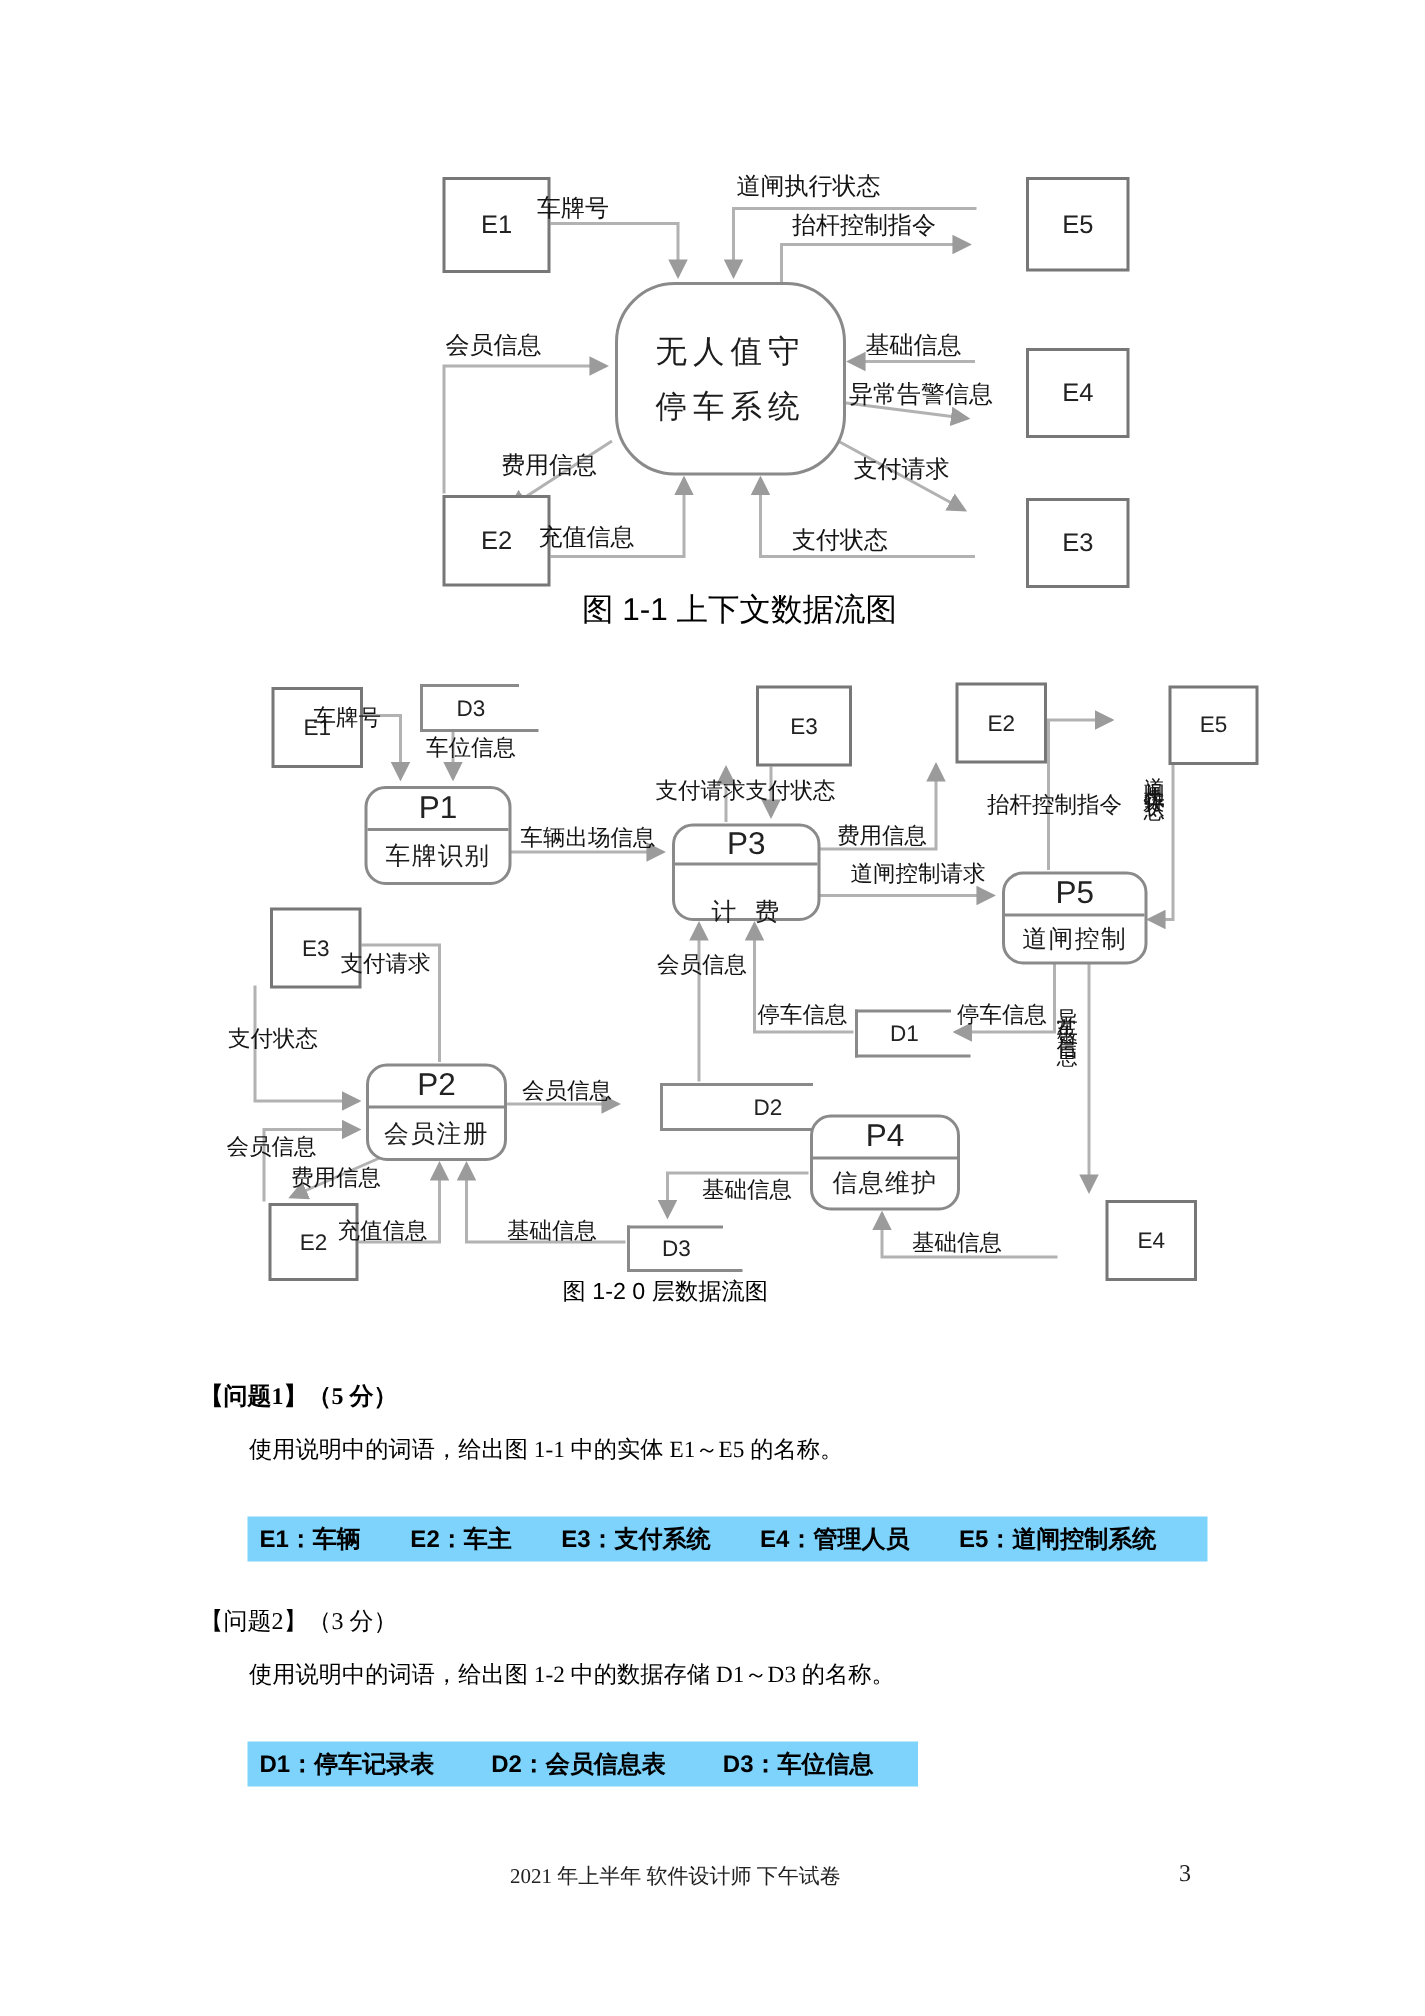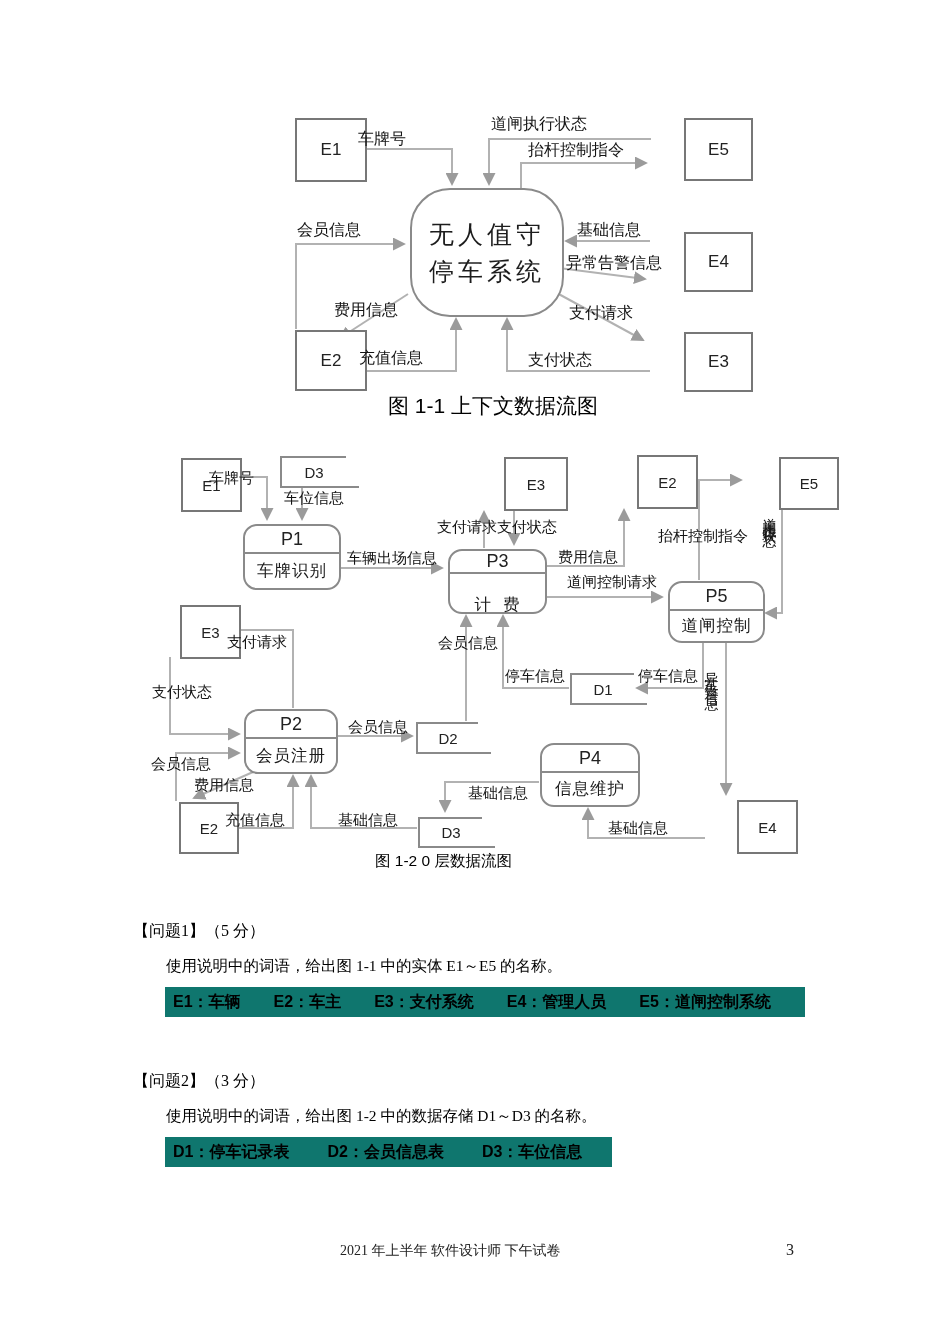--- a/index.html
+++ b/index.html
@@ -6,40 +6,40 @@
   .page{position:relative;width:950px;height:1344px;background:#ffffff;overflow:hidden;
         font-family:"Liberation Sans",sans-serif;color:#111;}
   svg.wires{position:absolute;left:0;top:0;z-index:1;}
   
   .ebox{position:absolute;z-index:2;background:#fff;border:2.5px solid #777;
         display:flex;align-items:center;justify-content:center;
         font-size:17px;color:#222;margin-left:32px;}
   .ebox.sm{border-width:2px;font-size:15px;}
   .bubble{position:absolute;z-index:2;background:#fff;border:2.5px solid #8a8a8a;border-radius:40px;
         display:flex;flex-direction:column;align-items:center;justify-content:center;
-        font-size:25px;letter-spacing:4px;line-height:37px;color:#1c1c1c;}
+        font-size:21px;letter-spacing:4px;line-height:37px;color:#1c1c1c;}
   .pbox{position:absolute;z-index:2;background:#fff;border:2px solid #8a8a8a;border-radius:14px;
         display:flex;flex-direction:column;}
   .pbox .hd{height:26px;display:flex;align-items:center;justify-content:center;
-        border-bottom:2px solid #8a8a8a;font-size:18px;color:#222;}
+        border-bottom:2px solid #8a8a8a;font-size:21px;color:#222;}
   .pbox .bd{flex:1;display:flex;align-items:center;justify-content:center;
         font-size:16.5px;letter-spacing:1px;color:#1c1c1c;white-space:pre;}
   .dstore{position:absolute;z-index:2;background:#fff;border-top:2px solid #8a8a8a;
         border-bottom:2px solid #8a8a8a;border-left:2px solid #8a8a8a;
         display:flex;align-items:center;justify-content:center;font-size:15px;color:#222;}
   .dstore::after{content:"";position:absolute;bottom:-2px;right:-13px;width:13px;height:2px;background:#8a8a8a;}
   .flbl{position:absolute;z-index:3;font-size:15px;color:#141414;white-space:nowrap;}
   .flbl.d1{font-size:16px;}
   .vlbl{writing-mode:vertical-rl;letter-spacing:3px;font-size:14px;line-height:20px;}
   .cap{position:absolute;z-index:3;font-size:21px;color:#000;white-space:nowrap;}
   
   .qtitle{position:absolute;font-family:"Liberation Serif",serif;font-size:16px;color:#000;white-space:nowrap;}
   .qbody{position:absolute;font-family:"Liberation Serif",serif;font-size:15.5px;color:#000;white-space:nowrap;}
-  .answer{position:absolute;background:#0f766e;height:30px;display:flex;align-items:center;
-        padding-left:8px;box-sizing:border-box;font-weight:bold;font-size:16px;color:#000;white-space:nowrap;}
+  .answer{position:absolute;background:#7dd3fc;height:30px;display:flex;align-items:center;
+        padding-left:8px;box-sizing:border-box;font-weight:bold;font-size:16px;color:#000;white-space:nowrap;margin-top:24px;}
   .answer span{display:inline-block;}
   .footer{position:absolute;font-family:"Liberation Serif",serif;font-size:14px;color:#222;white-space:nowrap;}
 </style>
 </head>
 <body>
 
 <div class="page">
 
   <svg class="wires" width="950" height="900">
     <defs>
@@ -140,21 +140,21 @@
   <div class="ebox sm" style="left:147px;top:802px;width:56px;height:48px;">
       <span>E2</span>
     </div>
   <div class="ebox sm" style="left:705px;top:800px;width:57px;height:50px;">
       <span>E4</span>
     </div>
 
   <div class="dstore" style="left:570px;top:673px;width:62px;height:28px;">
       <span>D1</span>
     </div>
-  <div class="dstore" style="left:416px;top:722px;width:60px;height:28px;">
+  <div class="dstore" style="left:440px;top:722px;width:60px;height:28px;padding-left:40px;">
       <span>D2</span>
     </div>
   <div class="dstore" style="left:418px;top:817px;width:62px;height:27px;">
       <span>D3</span>
     </div>
 
   <div class="pbox" style="left:243px;top:524px;width:94px;height:62px;">
     <div class="hd">P1</div>
     <div class="bd">车牌识别</div>
   </div>
@@ -193,21 +193,21 @@
   <div class="flbl" style="left:348px;top:718px;">会员信息</div>
   <div class="flbl" style="left:151px;top:755px;">会员信息</div>
   <div class="flbl" style="left:194px;top:776px;">费用信息</div>
   <div class="flbl" style="left:225px;top:811px;">充值信息</div>
   <div class="flbl" style="left:338px;top:811px;">基础信息</div>
   <div class="flbl" style="left:468px;top:784px;">基础信息</div>
   <div class="flbl" style="left:608px;top:819px;">基础信息</div>
 
   <div class="cap" style="left:375px;top:851px;font-size:15.5px;">图 1-2 0 层数据流图</div>
 
-  <div class="qtitle" style="left:133px;top:921px;">【问题1】（5 分）</div>
+  <div class="qtitle" style="left:133px;top:921px;font-weight:bold;">【问题1】（5 分）</div>
   <div class="qbody" style="left:166px;top:956px;">使用说明中的词语，给出图 1-1 中的实体 E1～E5 的名称。</div>
   <div class="answer" style="left:165px;top:987px;width:640px;gap:33px;">
     <span>E1：车辆</span>
     <span>E2：车主</span>
     <span>E3：支付系统</span>
     <span>E4：管理人员</span>
     <span>E5：道闸控制系统</span>
   </div>
 
   <div class="qtitle" style="left:133px;top:1071px;">【问题2】（3 分）</div>

